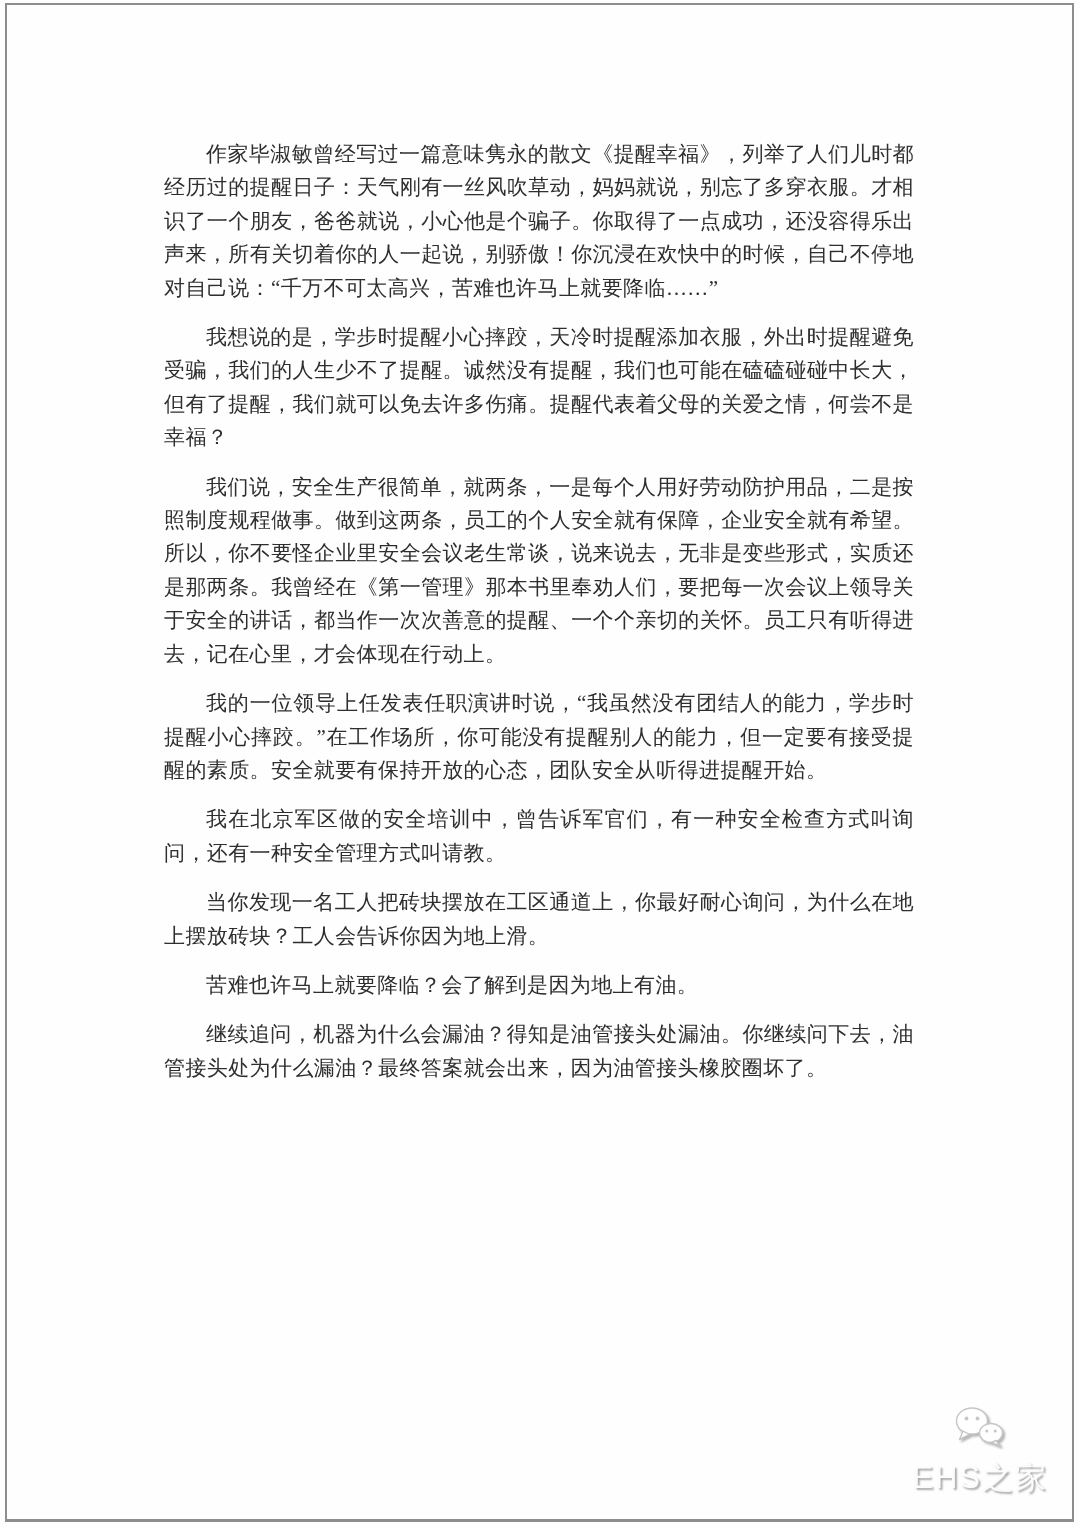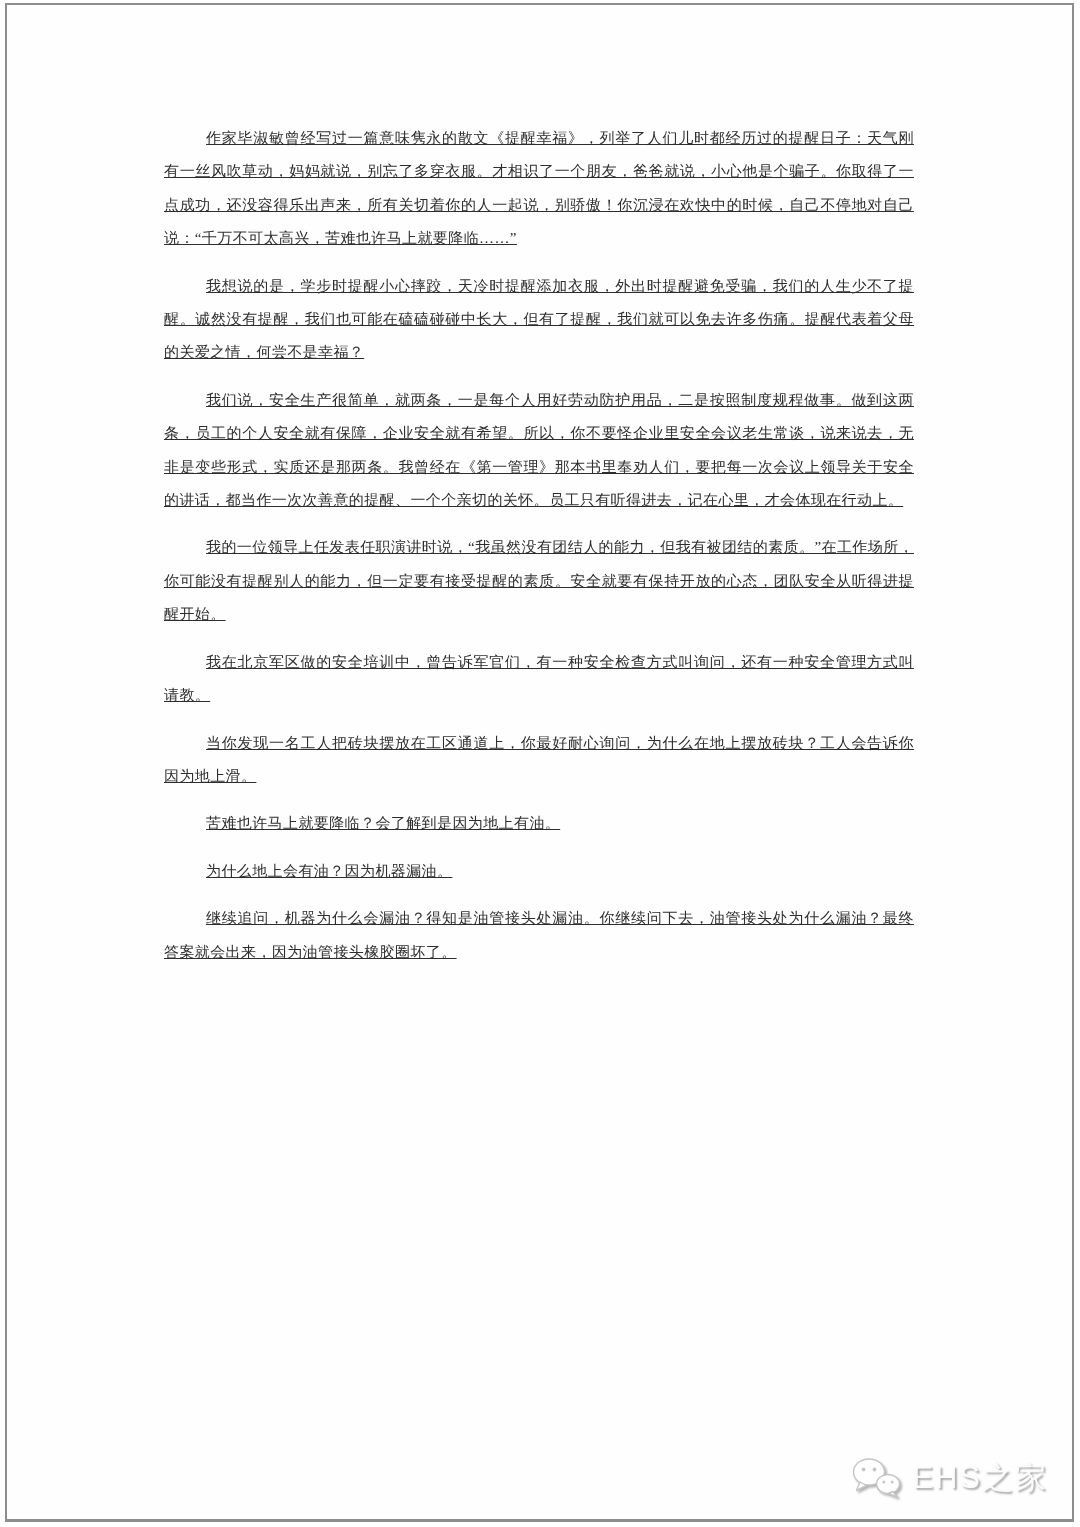--- a/index.html
+++ b/index.html
@@ -27,37 +27,37 @@
     box-sizing: border-box;
   }
   .content {
     position: absolute;
     left: 164px;
     top: 122px;
     width: 750px;
     color: #2e2e2e;
   }
   .content p {
-    margin: 0 0 14px 0;
-    font-size: 15px;
+    margin: 16px 0 14px 0;
+    font-size: 21px;
     line-height: 33.4px;
     text-align: justify;
     text-indent: 42px;
     letter-spacing: 0.4px;
     word-break: break-all;
-    text-decoration: underline;
   }
   .watermark {
     position: absolute;
     right: 32px;
     bottom: 28px;
     display: flex;
     align-items: center;
     gap: 9px;
     user-select: none;
+    flex-direction: column;
   }
   .watermark .wm-icon {
     width: 52px;
     height: 42px;
     filter: drop-shadow(2px 2px 1px #b4b4b4);
   }
   .watermark .wm-text {
     font-family: "Liberation Sans", "DejaVu Sans", sans-serif;
     font-size: 31px;
     font-weight: 400;
@@ -69,25 +69,24 @@
 </head>
 <body>
 
 <div class="canvas">
   <div class="page-frame"></div>
 
   <div class="content">
     <p>作家毕淑敏曾经写过一篇意味隽永的散文《提醒幸福》，列举了人们儿时都经历过的提醒日子：天气刚有一丝风吹草动，妈妈就说，别忘了多穿衣服。才相识了一个朋友，爸爸就说，小心他是个骗子。你取得了一点成功，还没容得乐出声来，所有关切着你的人一起说，别骄傲！你沉浸在欢快中的时候，自己不停地对自己说：“千万不可太高兴，苦难也许马上就要降临……”</p>
     <p>我想说的是，学步时提醒小心摔跤，天冷时提醒添加衣服，外出时提醒避免受骗，我们的人生少不了提醒。诚然没有提醒，我们也可能在磕磕碰碰中长大，但有了提醒，我们就可以免去许多伤痛。提醒代表着父母的关爱之情，何尝不是幸福？</p>
     <p>我们说，安全生产很简单，就两条，一是每个人用好劳动防护用品，二是按照制度规程做事。做到这两条，员工的个人安全就有保障，企业安全就有希望。所以，你不要怪企业里安全会议老生常谈，说来说去，无非是变些形式，实质还是那两条。我曾经在《第一管理》那本书里奉劝人们，要把每一次会议上领导关于安全的讲话，都当作一次次善意的提醒、一个个亲切的关怀。员工只有听得进去，记在心里，才会体现在行动上。</p>
-    <p>我的一位领导上任发表任职演讲时说，“我虽然没有团结人的能力，但我有被团结的素质。”在工作场所，你可能没有提醒别人的能力，但一定要有接受提醒的素质。安全就要有保持开放的心态，团队安全从听得进提醒开始。</p>
+    <p>我的一位领导上任发表任职演讲时说，“我虽然没有团结人的能力，学步时提醒小心摔跤。”在工作场所，你可能没有提醒别人的能力，但一定要有接受提醒的素质。安全就要有保持开放的心态，团队安全从听得进提醒开始。</p>
     <p>我在北京军区做的安全培训中，曾告诉军官们，有一种安全检查方式叫询问，还有一种安全管理方式叫请教。</p>
     <p>当你发现一名工人把砖块摆放在工区通道上，你最好耐心询问，为什么在地上摆放砖块？工人会告诉你因为地上滑。</p>
     <p>苦难也许马上就要降临？会了解到是因为地上有油。</p>
-    <p>为什么地上会有油？因为机器漏油。</p>
     <p>继续追问，机器为什么会漏油？得知是油管接头处漏油。你继续问下去，油管接头处为什么漏油？最终答案就会出来，因为油管接头橡胶圈坏了。</p>
   </div>
 
   <div class="watermark">
     <span class="wm-icon">
       <svg viewBox="0 0 52 42" width="52" height="42" xmlns="http://www.w3.org/2000/svg">
         <g fill="#ffffff" stroke="#c6c6c6" stroke-width="1.4">
           <ellipse cx="18" cy="15" rx="15.5" ry="13"></ellipse>
           <path d="M9,25 L5.5,33.5 L15.5,28.5 Z" stroke-linejoin="round"></path>
           <ellipse cx="37" cy="27" rx="11.5" ry="9.5"></ellipse>

